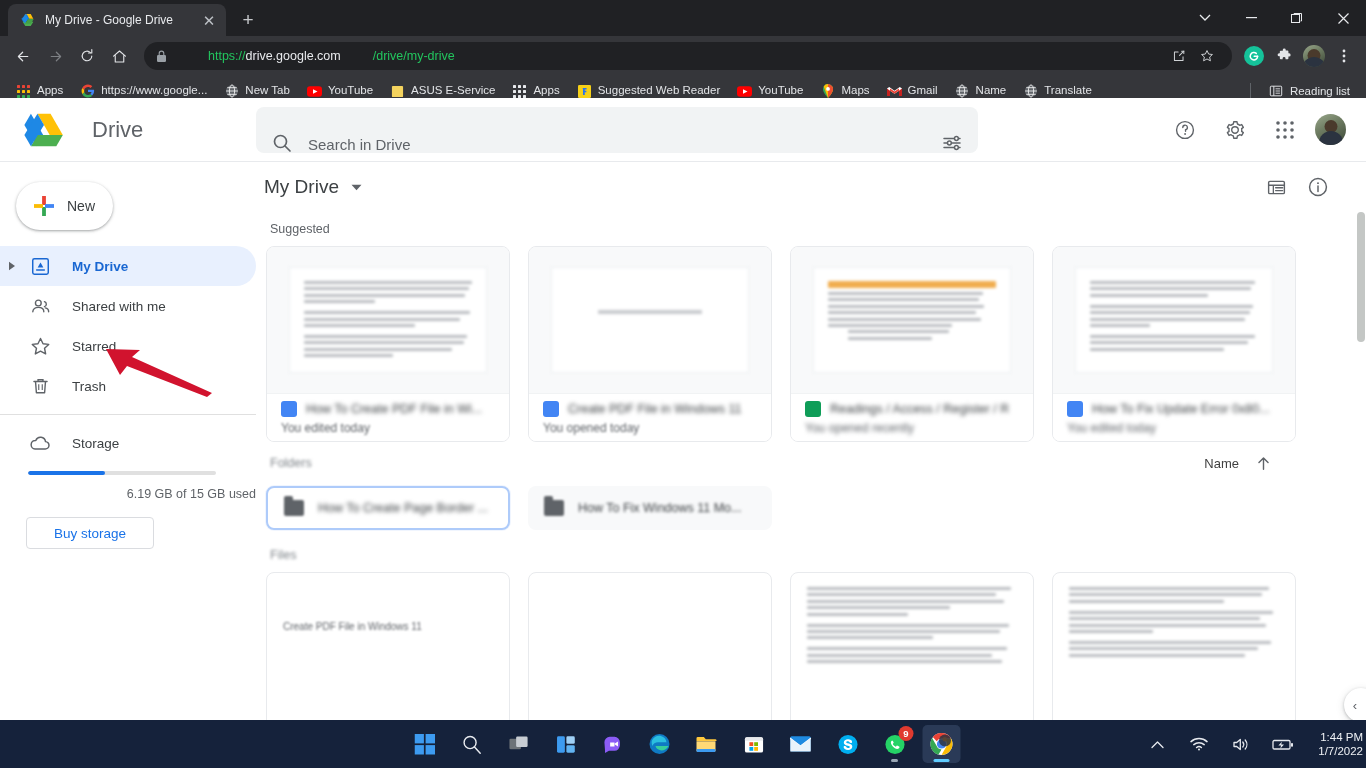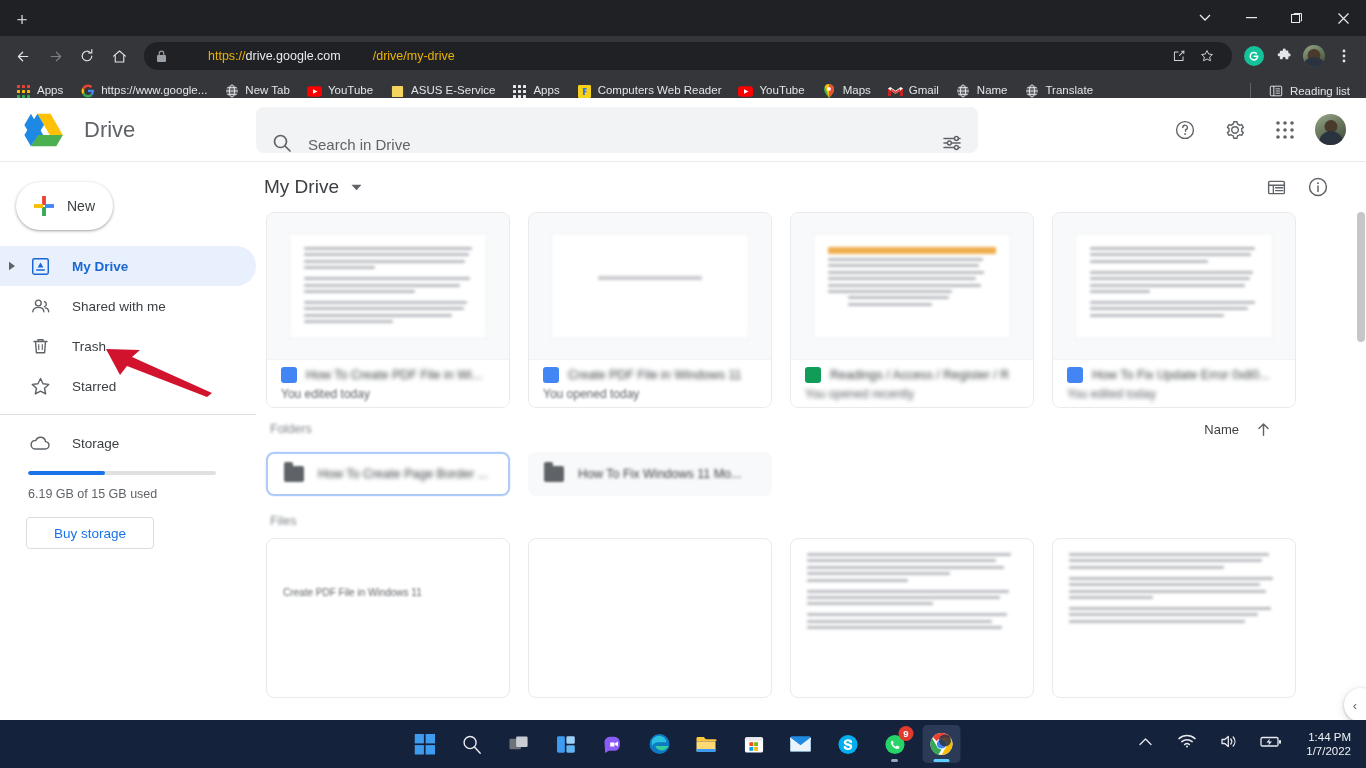--- a/index.html
+++ b/index.html
@@ -50,21 +50,21 @@
     width:30px; height:30px; display:flex; align-items:center; justify-content:center;
     color:#e3e5e8; border-radius:50%; flex:0 0 30px;
   }
   .nav-btn.disabled { color:#7d8084; }
   .omnibox {
     flex:1; height:28px; background:#202124; border-radius:14px; margin:0 6px 0 8px;
     display:flex; align-items:center; padding:0 12px; gap:9px; min-width:0;
   }
   .lock { width:11px; height:13px; flex:0 0 11px; position:relative; }
   .url { font-size:12.5px; white-space:nowrap; overflow:hidden; text-overflow:ellipsis; }
-  .url .dim { color:#eab308;padding-left:32px; }
+  .url .dim { color:#22c55e;padding-left:32px; }
   .url .strong { color:#e8eaed; }
   .omni-right { display:flex; align-items:center; gap:2px; margin-left:auto; }
   .omni-icon { width:26px; height:26px; display:flex; align-items:center;
                justify-content:center; color:#cfd2d5; }
   .tb-icon { width:28px; height:28px; display:flex; align-items:center;
              justify-content:center; color:#e3e5e8; flex:0 0 28px; }
 
   .bookmarks {
     height:30px; background:#35363a; display:flex; align-items:center;
     padding:0 9px; gap:3px; overflow:hidden; position:relative;
@@ -77,21 +77,21 @@
   .bm-sep { width:1px; height:16px; background:#5f6368; margin:0 8px; }
   .reading-list { display:flex; align-items:center; gap:6px; padding:3px 7px;
                   margin-left:auto; white-space:nowrap; }
 
   
   .app { position:absolute; top:98px; left:0; right:0; bottom:28px; background:#fff; }
 
   .drive-header {
     height:64px; display:flex; align-items:center; border-bottom:1px solid #e8eaed;
   }
-  .brand { width:256px; display:flex; align-items:center; gap:20px; padding-left:24px; flex:0 0 256px; }
+  .brand { width:256px; display:flex; align-items:center; gap:28px; padding-left:24px; flex:0 0 256px; }
   .drive-logo { width:40px; height:36px; position:relative; flex:0 0 40px; }
   .brand-name { font-size:22px; color:#5f6368; font-family:"Liberation Sans",sans-serif; }
 
   .search-wrap { flex:1; max-width:722px; }
   .searchbox {
     height:46px; background:#f1f3f4; border-radius:8px; display:flex;
     align-items:flex-end; padding:0 16px; gap:16px;
   }
   .search-ph { flex:1; color:#5f6368; font-size:15px; }
   .hdr-right { margin-left:auto; display:flex; align-items:center; gap:10px; padding-right:20px; }
@@ -106,21 +106,21 @@
     border-radius:50%; transform:translateX(-50%); background:#4a3a2c;
   }
   .avatar::after {
     content:""; position:absolute; left:50%; top:56%; width:24px; height:20px;
     border-radius:12px 12px 0 0; transform:translateX(-50%); background:#2b3340;
   }
 
   .body-row { display:flex; height:calc(100% - 64px); }
 
   
-  .sidebar { width:256px; flex:0 0 256px; padding-top:12px; position:relative; }
+  .sidebar { width:256px; flex:0 0 256px; padding-top:12px; position:relative;text-align:right; }
   .new-btn {
     width:97px; height:48px; margin:8px 0 16px 16px; border-radius:24px;
     background:#fff; border:1px solid transparent;
     box-shadow:0 1px 2px 0 rgba(60,64,67,.3),0 1px 3px 1px rgba(60,64,67,.15);
     display:flex; align-items:center; gap:12px; padding-left:16px;
   }
   .plus { width:22px; height:22px; position:relative; flex:0 0 22px; }
   .new-label { font-size:14px; color:#3c4043; font-weight:500; }
 
   .nav-item {
@@ -254,34 +254,49 @@
     content:""; position:absolute; bottom:1px; left:50%; transform:translateX(-50%);
     width:7px; height:3px; background:#9aa7b5; border-radius:2px;
   }
   .tbi.hilite { background:#2a3a57; }
   .badge {
     position:absolute; top:1px; right:0px; min-width:15px; height:15px;
     background:#e03a2f; color:#fff; font-size:9.5px; border-radius:8px;
     display:flex; align-items:center; justify-content:center; padding:0 4px;
     font-weight:700;
   }
-  .tray { position:absolute; right:15px; display:flex; align-items:flex-start; gap:20px; }
+  .tray { position:absolute; right:3px; display:flex; align-items:center; gap:20px; }
   .tray-ico { color:#e6e9ee; display:flex; align-items:center; justify-content:center;
               width:22px; height:22px; }
   .clock { color:#eef1f5; font-size:11.5px; line-height:14px; text-align:right;
            margin-left:4px; }
 
   svg { display:block; }
 </style>
 </head>
 <body>
 
 <div class="browser">
 
   <div class="tabstrip">
+    <div class="tab">
+      <span class="tab-favicon">
+        <svg width="16" height="16" viewBox="0 0 48 48">
+          <polygon points="16,6 32,6 40,20 24,20" fill="#ffc107"></polygon>
+          <polygon points="16,6 24,20 8,34 0,20" fill="#1976d2" transform="translate(4,0)"></polygon>
+          <polygon points="8,34 40,34 32,47 16,47" fill="#4caf50" transform="translate(0,-5)"></polygon>
+          <polygon points="4,30 20,4 28,18 12,44" fill="#2196f3" opacity="0"></polygon>
+          <polygon points="16,5 7,21 15,35 24,19" fill="#1e88e5"></polygon>
+          <polygon points="15,35 41,35 33,21 7,21" fill="#43a047" opacity="0"></polygon>
+          <polygon points="15,35 33,35 41,21 24,21" fill="#43a047"></polygon>
+        </svg>
+      </span>
+      <span class="tab-title">My Drive - Google Drive</span>
+      <span class="tab-close">✕</span>
+    </div>
     <div class="newtab">+</div>
 
     <div class="wincontrols">
       <div class="wc">
         <svg width="12" height="8" viewBox="0 0 12 8">
             <path d="M1 1l5 5 5-5" stroke="#e8eaed" stroke-width="1.3" fill="none"></path>
           </svg>
       </div>
       <div class="wc">
         <svg width="11" height="2" viewBox="0 0 11 2">
@@ -459,21 +474,21 @@
       <span class="bm-label">Apps</span>
     </div>
 
     <div class="bm">
       <span class="bm-ico">
         <svg width="13" height="13" viewBox="0 0 14 14">
           <rect width="14" height="14" rx="1.4" fill="#f7d117"></rect>
           <path d="M5 3.2h4.2v1.6H7.3v1.3h1.7v1.6H7.3v3.1H5.4V4.8z" fill="#2874f0"></path>
         </svg>
       </span>
-      <span class="bm-label">Computers Web Reader</span>
+      <span class="bm-label">Suggested Web Reader</span>
     </div>
 
     <div class="bm">
       <span class="bm-ico">
         <svg width="15" height="11" viewBox="0 0 20 14">
           <rect width="20" height="14" rx="4" fill="#FF0000"></rect>
           <polygon points="8,4 14,7 8,10" fill="#fff"></polygon>
         </svg>
       </span>
       <span class="bm-label">YouTube</span>
@@ -647,36 +662,36 @@
               <path d="M16.5 6.5a2.9 2.9 0 0 1 0 5.6M17.5 13.6c2.3.5 3.8 2 3.8 4.4" stroke="currentColor" stroke-width="1.6" fill="none" stroke-linecap="round"></path>
             </svg>
           </span>
           <span class="nlabel">Shared with me</span>
         </div>
 
 
         <div class="nav-item no-caret">
           <span class="nico">
             <svg width="21" height="21" viewBox="0 0 24 24">
+              <path d="M12 2.8l2.9 6 6.5.8-4.8 4.4 1.3 6.5L12 17.3 6.1 20.5l1.3-6.5-4.8-4.4 6.5-.8z" stroke="currentColor" stroke-width="1.6" fill="none" stroke-linejoin="round"></path>
+            </svg>
+          </span>
+          <span class="nlabel">Starred</span>
+        </div>
+
+        <div class="nav-item no-caret">
+          <span class="nico">
+            <svg width="21" height="21" viewBox="0 0 24 24">
               <path d="M4.5 6.2h15" stroke="currentColor" stroke-width="1.6" stroke-linecap="round"></path>
               <path d="M6.3 6.2l1 13h9.4l1-13" stroke="currentColor" stroke-width="1.6" fill="none" stroke-linejoin="round"></path>
               <path d="M9.2 6.2V4.2h5.6v2" stroke="currentColor" stroke-width="1.6" fill="none"></path>
               <path d="M10 9.5v6.5M14 9.5v6.5" stroke="currentColor" stroke-width="1.3"></path>
             </svg>
           </span>
           <span class="nlabel">Trash</span>
-        </div>
-
-        <div class="nav-item no-caret">
-          <span class="nico">
-            <svg width="21" height="21" viewBox="0 0 24 24">
-              <path d="M12 2.8l2.9 6 6.5.8-4.8 4.4 1.3 6.5L12 17.3 6.1 20.5l1.3-6.5-4.8-4.4 6.5-.8z" stroke="currentColor" stroke-width="1.6" fill="none" stroke-linejoin="round"></path>
-            </svg>
-          </span>
-          <span class="nlabel">Starred</span>
         </div>
 
         <div class="nav-divider"></div>
 
         <div class="nav-item no-caret">
           <span class="nico">
             <svg width="22" height="22" viewBox="0 0 24 24">
               <path d="M6.6 18.5h11a4 4 0 0 0 .4-8 5.5 5.5 0 0 0-10.6-1.3A3.9 3.9 0 0 0 6.6 18.5z" stroke="currentColor" stroke-width="1.6" fill="none" stroke-linejoin="round"></path>
             </svg>
           </span>
@@ -714,20 +729,21 @@
             <span class="mt-icon">
               <svg width="22" height="22" viewBox="0 0 24 24">
                 <circle cx="12" cy="12" r="9.2" stroke="currentColor" stroke-width="1.6" fill="none"></circle>
                 <circle cx="12" cy="7.8" r="1.05" fill="currentColor"></circle>
                 <path d="M12 11v6" stroke="currentColor" stroke-width="1.6" stroke-linecap="round"></path>
               </svg>
             </span>
           </span>
         </div>
 
+        <div class="section-label">Suggested</div>
 
         <div class="cards">
 
           <div class="card">
             <div class="card-thumb">
               <div class="page">
                 <div class="ln" style="width:100%"></div>
                   <div class="ln" style="width:98%"></div>
                 <div class="ln" style="width:96%"></div>
                   <div class="ln sp" style="width:42%"></div>

